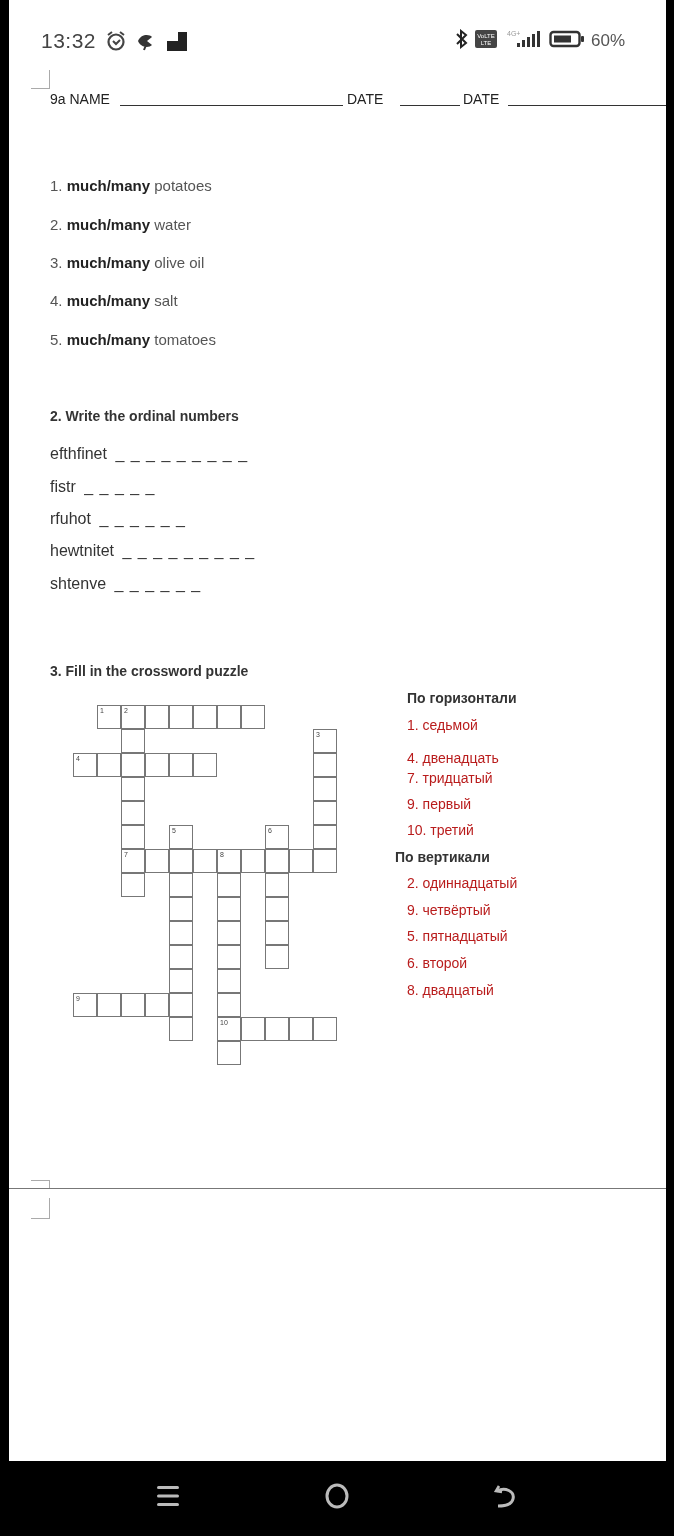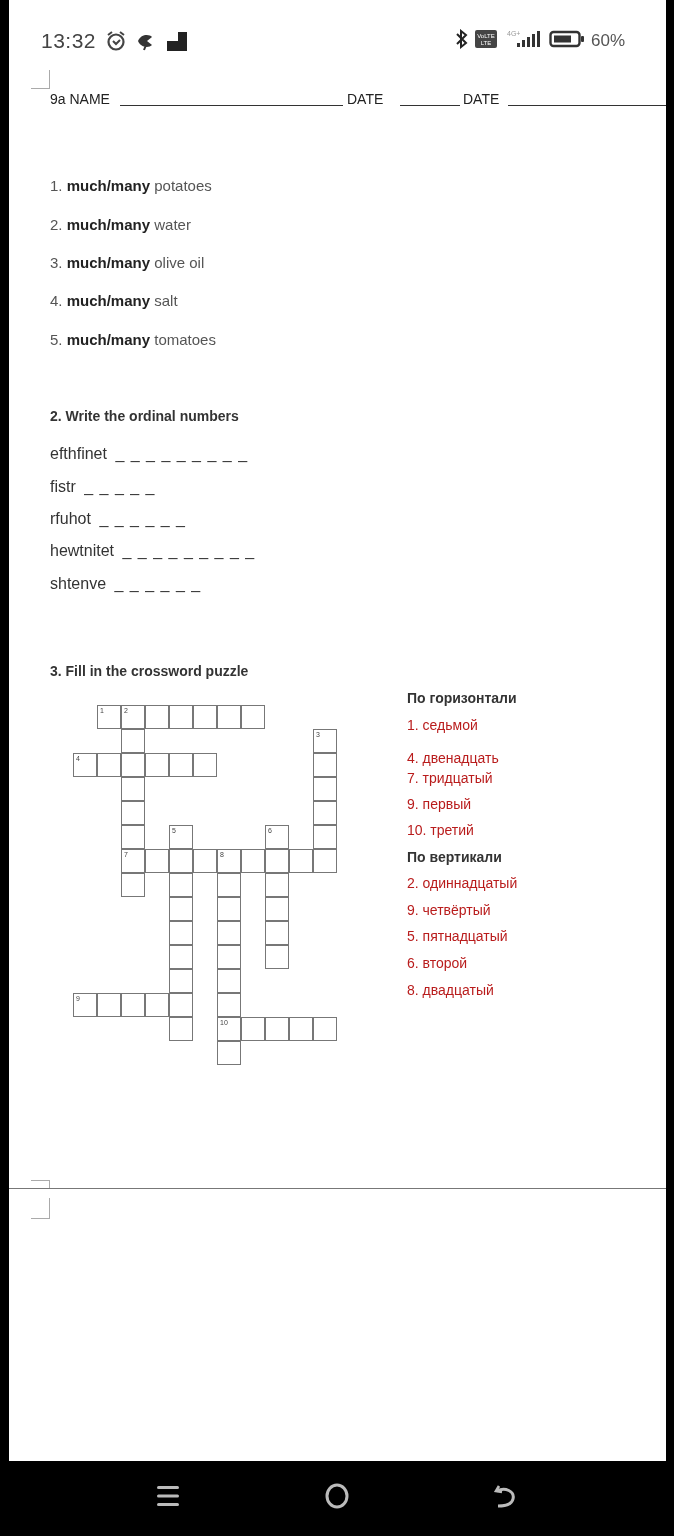--- a/index.html
+++ b/index.html
@@ -226,21 +226,21 @@
       <div class="cell" style="left: 280px; top: 1017px;"></div>
       <div class="cell" style="left: 304px; top: 1017px;"></div>
     </div>
 
   <div class="abs clue-head" style="left:398px;top:690px;">По горизонтали</div>
   <div class="abs clue" style="left:398px;top:717px;">1. седьмой</div>
   <div class="abs clue" style="left:398px;top:743px;margin-top:7px;">4. двенадцать</div>
   <div class="abs clue" style="left:398px;top:770px;">7. тридцатый</div>
   <div class="abs clue" style="left:398px;top:796px;">9. первый</div>
   <div class="abs clue" style="left:398px;top:822px;">10. третий</div>
-  <div class="abs clue-head" style="left:398px;top:849px;">По вертикали</div>
+  <div class="abs clue-head" style="left:386px;top:849px;">По вертикали</div>
   <div class="abs clue" style="left:398px;top:875px;">2. одиннадцатый</div>
   <div class="abs clue" style="left:398px;top:902px;">9. четвёртый</div>
   <div class="abs clue" style="left:398px;top:928px;">5. пятнадцатый</div>
   <div class="abs clue" style="left:398px;top:955px;">6. второй</div>
   <div class="abs clue" style="left:398px;top:982px;">8. двадцатый</div>
 
   <div class="corner" style="left:22px;top:1180px;width:18px;height:8px;border-top-width:1.5px;border-right-width:1.5px;"></div>
   <div class="sep"></div>
   <div class="corner" style="left:22px;top:1198px;width:18px;height:20px;border-right-width:1.5px;border-bottom-width:1.5px;"></div>
 </div>

